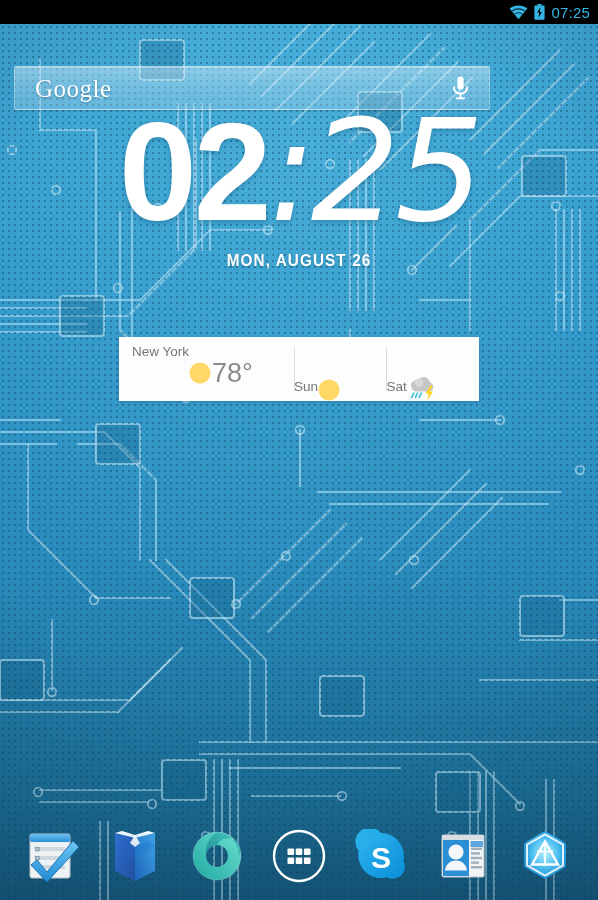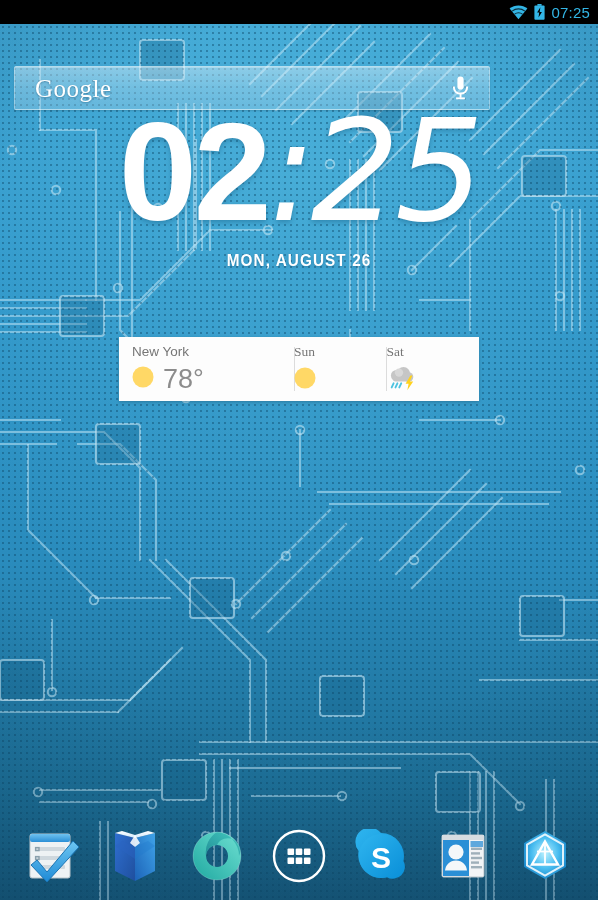--- a/index.html
+++ b/index.html
@@ -103,30 +103,30 @@
   }
 
   
   #weatherwidget{
     position:absolute; left:119px; top:337px; width:360px; height:64px;
     z-index:20;
     background:#fdfdfd;
     box-shadow:0 1px 3px rgba(0,0,0,.22);
     display:flex; align-items:stretch;
   }
-  .wx-pane{ position:relative; display:flex; flex-direction:column; }
+  .wx-pane{ position:relative; display:flex; flex-direction:row; }
   #wx-current{
     flex:0 0 175px; padding:8px 0 0 13px;
   }
   #wx-city{ color:#767676; font-size:13.5px; line-height:1; margin-bottom:7px; }
-  #wx-now-row{ display:flex; gap:9px; }
+  #wx-now-row{ display:flex; align-items:center; gap:1px; }
   #wx-temp{ color:#8c8c8c; font-size:27px; line-height:1; font-weight:normal; }
   .wx-day{
-    flex:1 1 0; align-items:flex-start; justify-content:flex-start;
-    padding-top:8px; position:relative;font-family:Liberation Serif, serif;
+    flex:1 1 0; align-items:flex-end; justify-content:flex-start;
+    padding-top:8px; position:relative;
   }
   .wx-day .wx-label{ color:#767676; font-size:13.5px; line-height:1; margin-bottom:8px; }
   .wx-sep{
     position:absolute; top:10px; bottom:10px; width:1px; background:#dcdcdc;
   }
   #wx-sep-1{ left:175px; }
   #wx-sep-2{ left:267px; }
 
   
   #dock{

